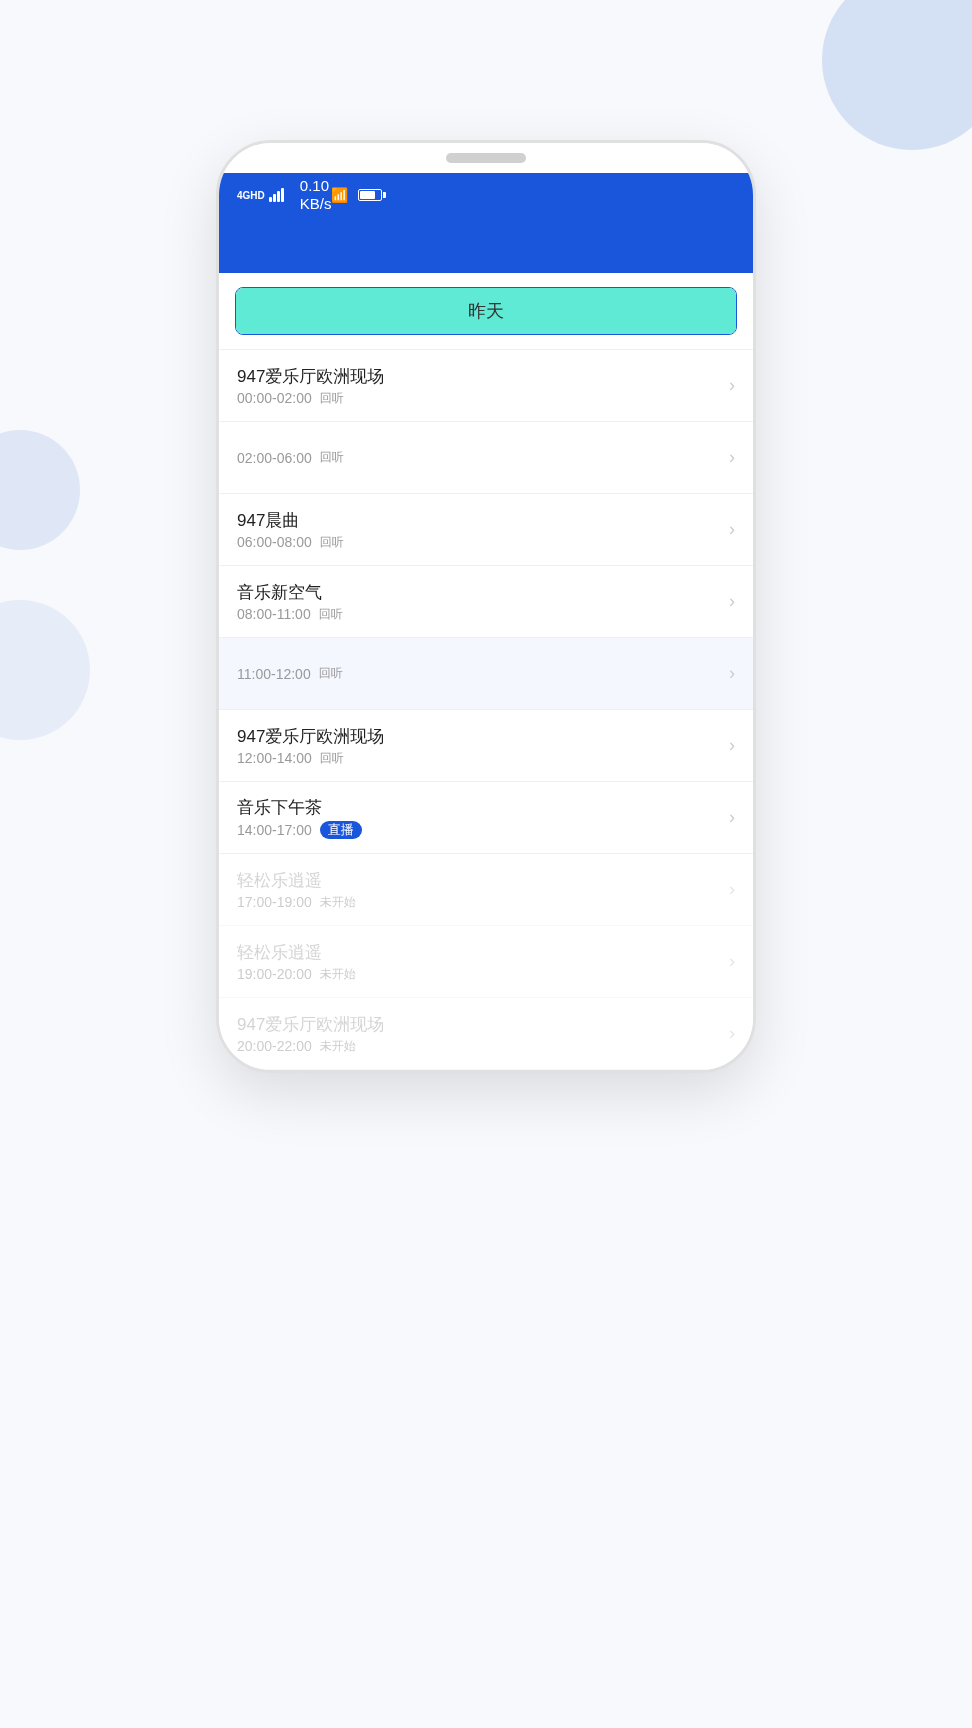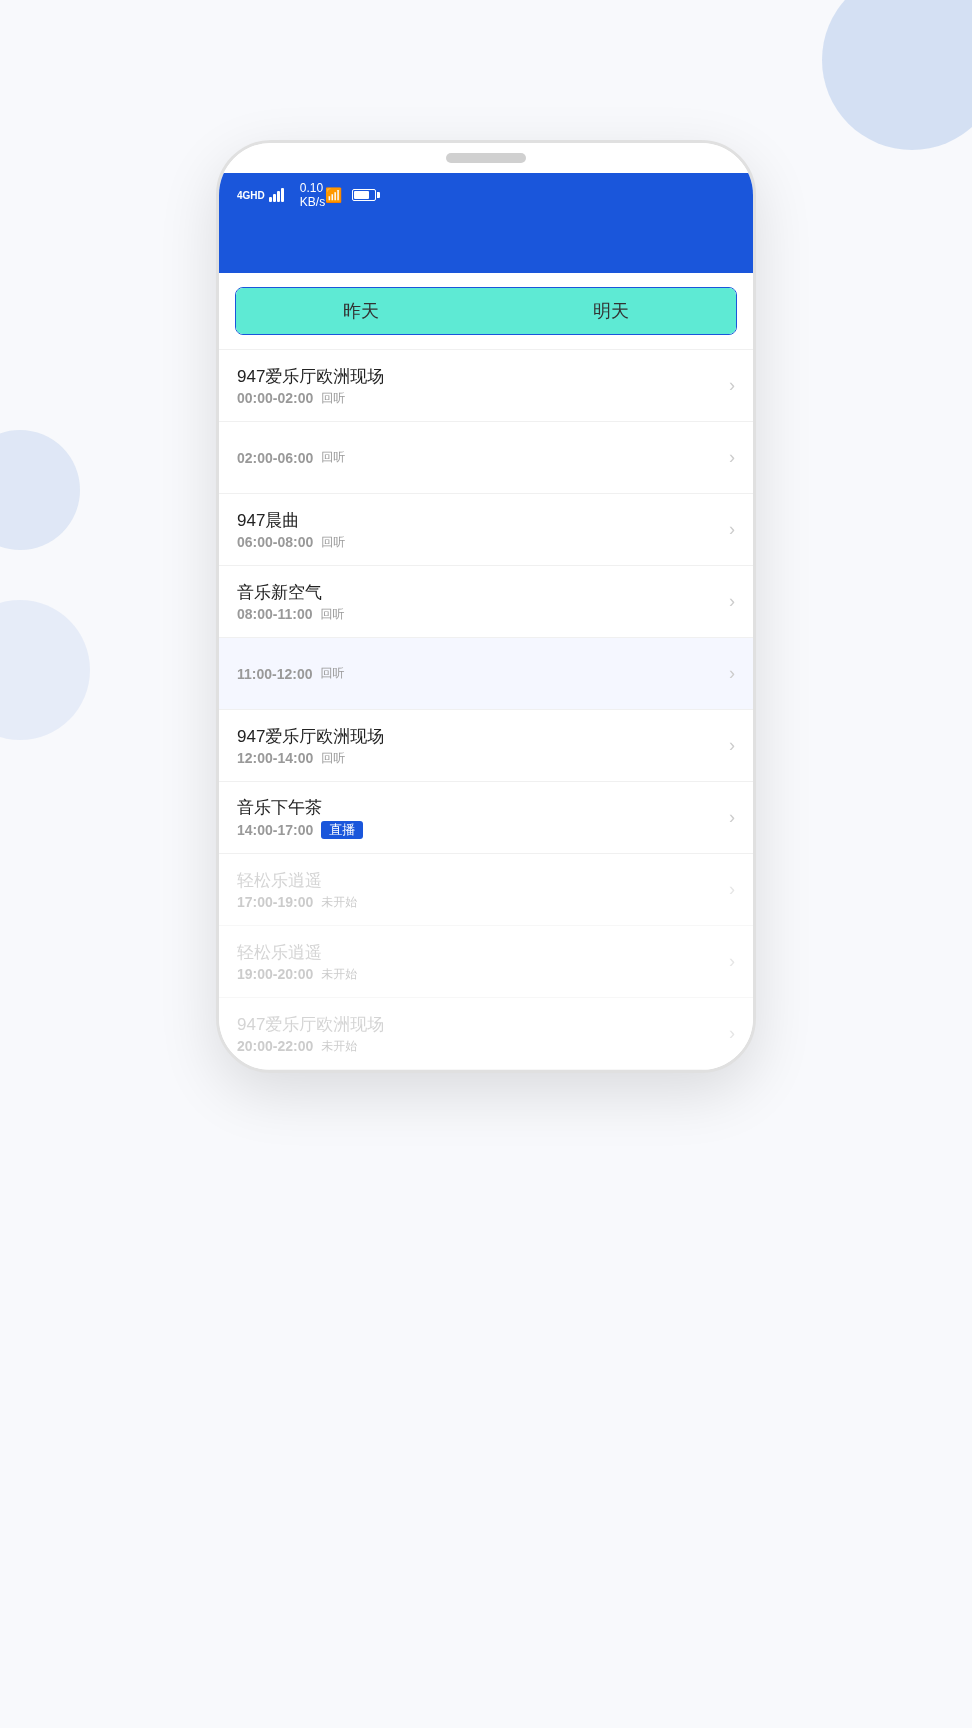--- a/index.html
+++ b/index.html
@@ -122,21 +122,21 @@
     .status-4g {
       font-size: 10px;
       font-weight: bold;
     }
     .status-time {
       font-size: 16px;
       font-weight: bold;
       margin: 0 4px;
     }
     .status-speed {
-      font-size: 12px;
+      font-size: 15px;
       line-height: 1.2;
     }
     .status-right {
       display: flex;
       align-items: center;
       gap: 5px;
     }
     .wifi-icon {
       font-size: 14px;
     }
@@ -262,31 +262,30 @@
       color: #aaa;
     }
     .program-time-row {
       display: flex;
       align-items: center;
       gap: 8px;
     }
     .program-time {
       font-size: 14px;
       color: #999;
-      font-weight: bold;
     }
     .program-status {
       font-size: 12px;
       color: #999;
     }
     .program-status.live-badge {
       background: #1a56db;
       color: #fff;
       padding: 0 8px;
-      border-radius: 3px;
+      border-radius: 9px;
       font-size: 13px;
     }
     .program-chevron {
       color: #ccc;
       font-size: 18px;
       margin-left: 8px;
     }
     .playing-icon {
       display: flex;
       align-items: flex-end;
@@ -347,21 +346,20 @@
     </div>
 
     <div class="nav-bar">
       <span class="nav-back"></span>
       <span class="nav-title"></span>
     </div>
 
     <div class="tabs-container">
       <div class="tabs-row">
         <div class="tab-item inactive">昨天</div>
-        <div class="tab-item inactive">明天</div>
       </div>
     </div>
 
     <div class="program-list" id="program-list">
     <div class="program-item">
     <div class="program-info">
       <div class="program-name-row">
 
         <span class="program-name">947爱乐厅欧洲现场</span>
       </div>

